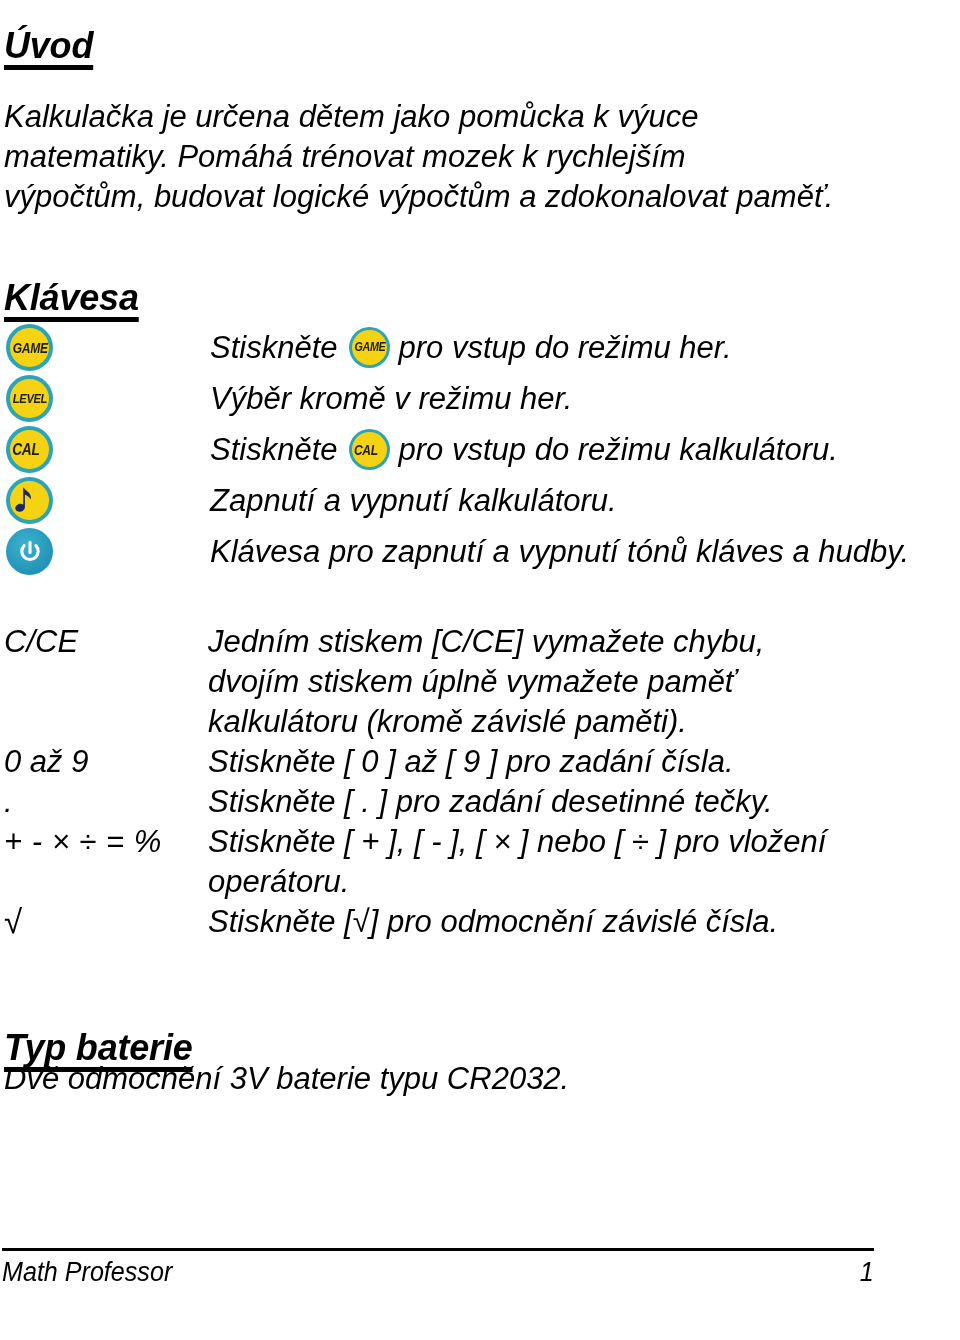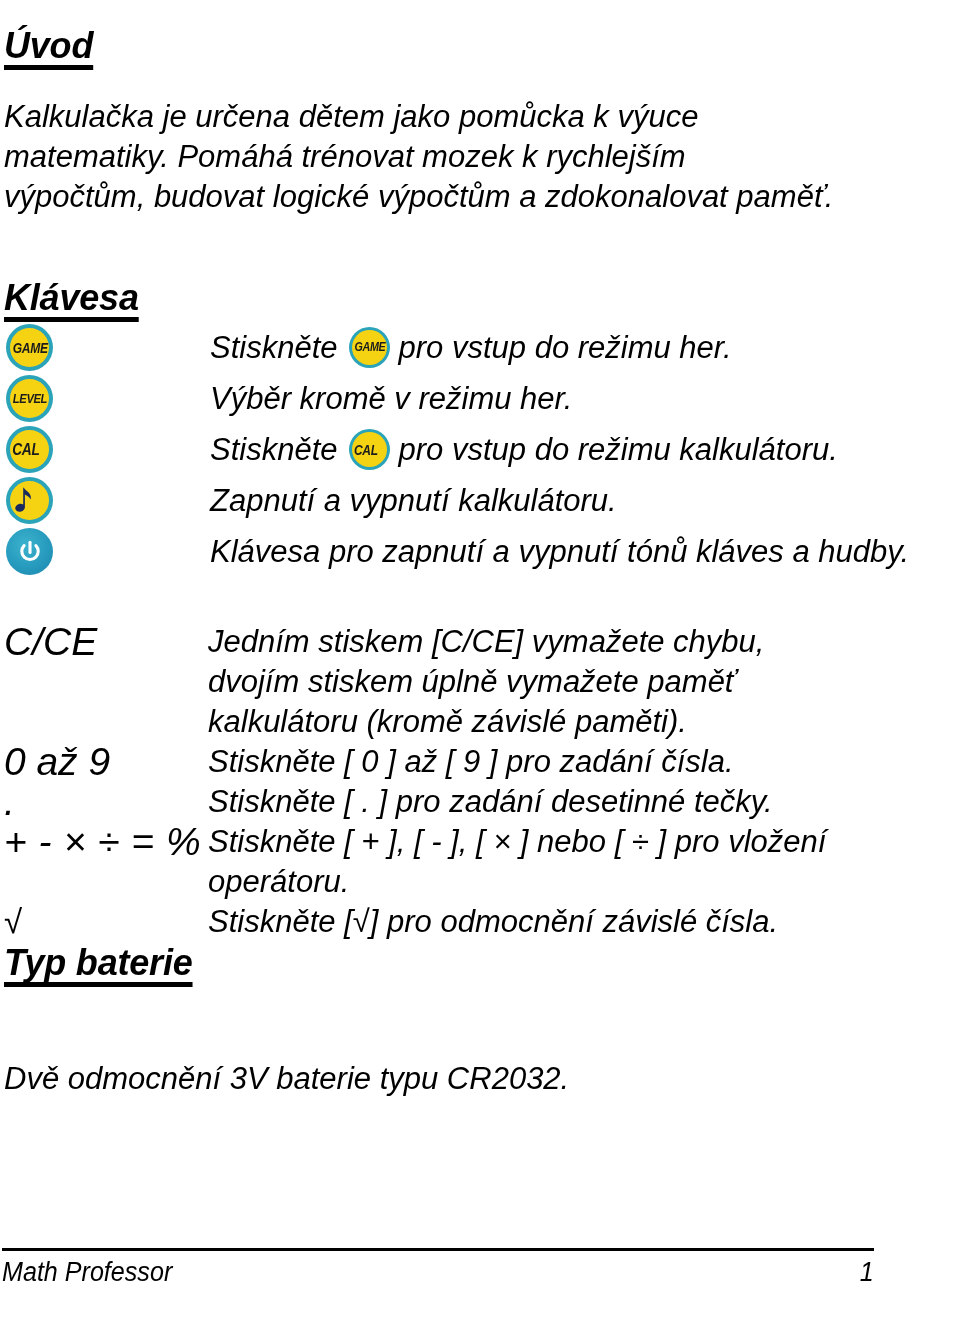--- a/index.html
+++ b/index.html
@@ -31,21 +31,21 @@
     font-weight: bold;
     line-height: 1.0;
     letter-spacing: -0.2px;
     white-space: nowrap;
     text-decoration: underline;
     text-decoration-thickness: 5px;
     text-underline-offset: 7px;
   }
   #heading-uvod { left: 4px; top: 4px; }
   #heading-tlacitka { left: 4px; top: 256px; }
-  #heading-typ-baterie { left: 4px; top: 921px; }
+  #heading-typ-baterie { left: 4px; top: 1006px; }
 
   
   .body-text {
     position: absolute;
     font-size: 31px;
     line-height: 40px;
     white-space: nowrap;
   }
   #intro-paragraph {
     left: 4px;
@@ -153,21 +153,21 @@
     top: 622px;
     width: 950px;
   }
   .key-row {
     display: flex;
     align-items: flex-start;
   }
   .key-sym {
     width: 204px;
     flex: none;
-    font-size: 39px;
+    font-size: 31px;
     line-height: 40px;
     white-space: nowrap;
   }
   .key-sym.sym-ops { letter-spacing: 0.5px; }
   .key-desc {
     font-size: 31px;
     line-height: 40px;
   }
   .key-desc .l { display: block; white-space: nowrap; }
   .sym-sqrt { font-size: 33px; }

